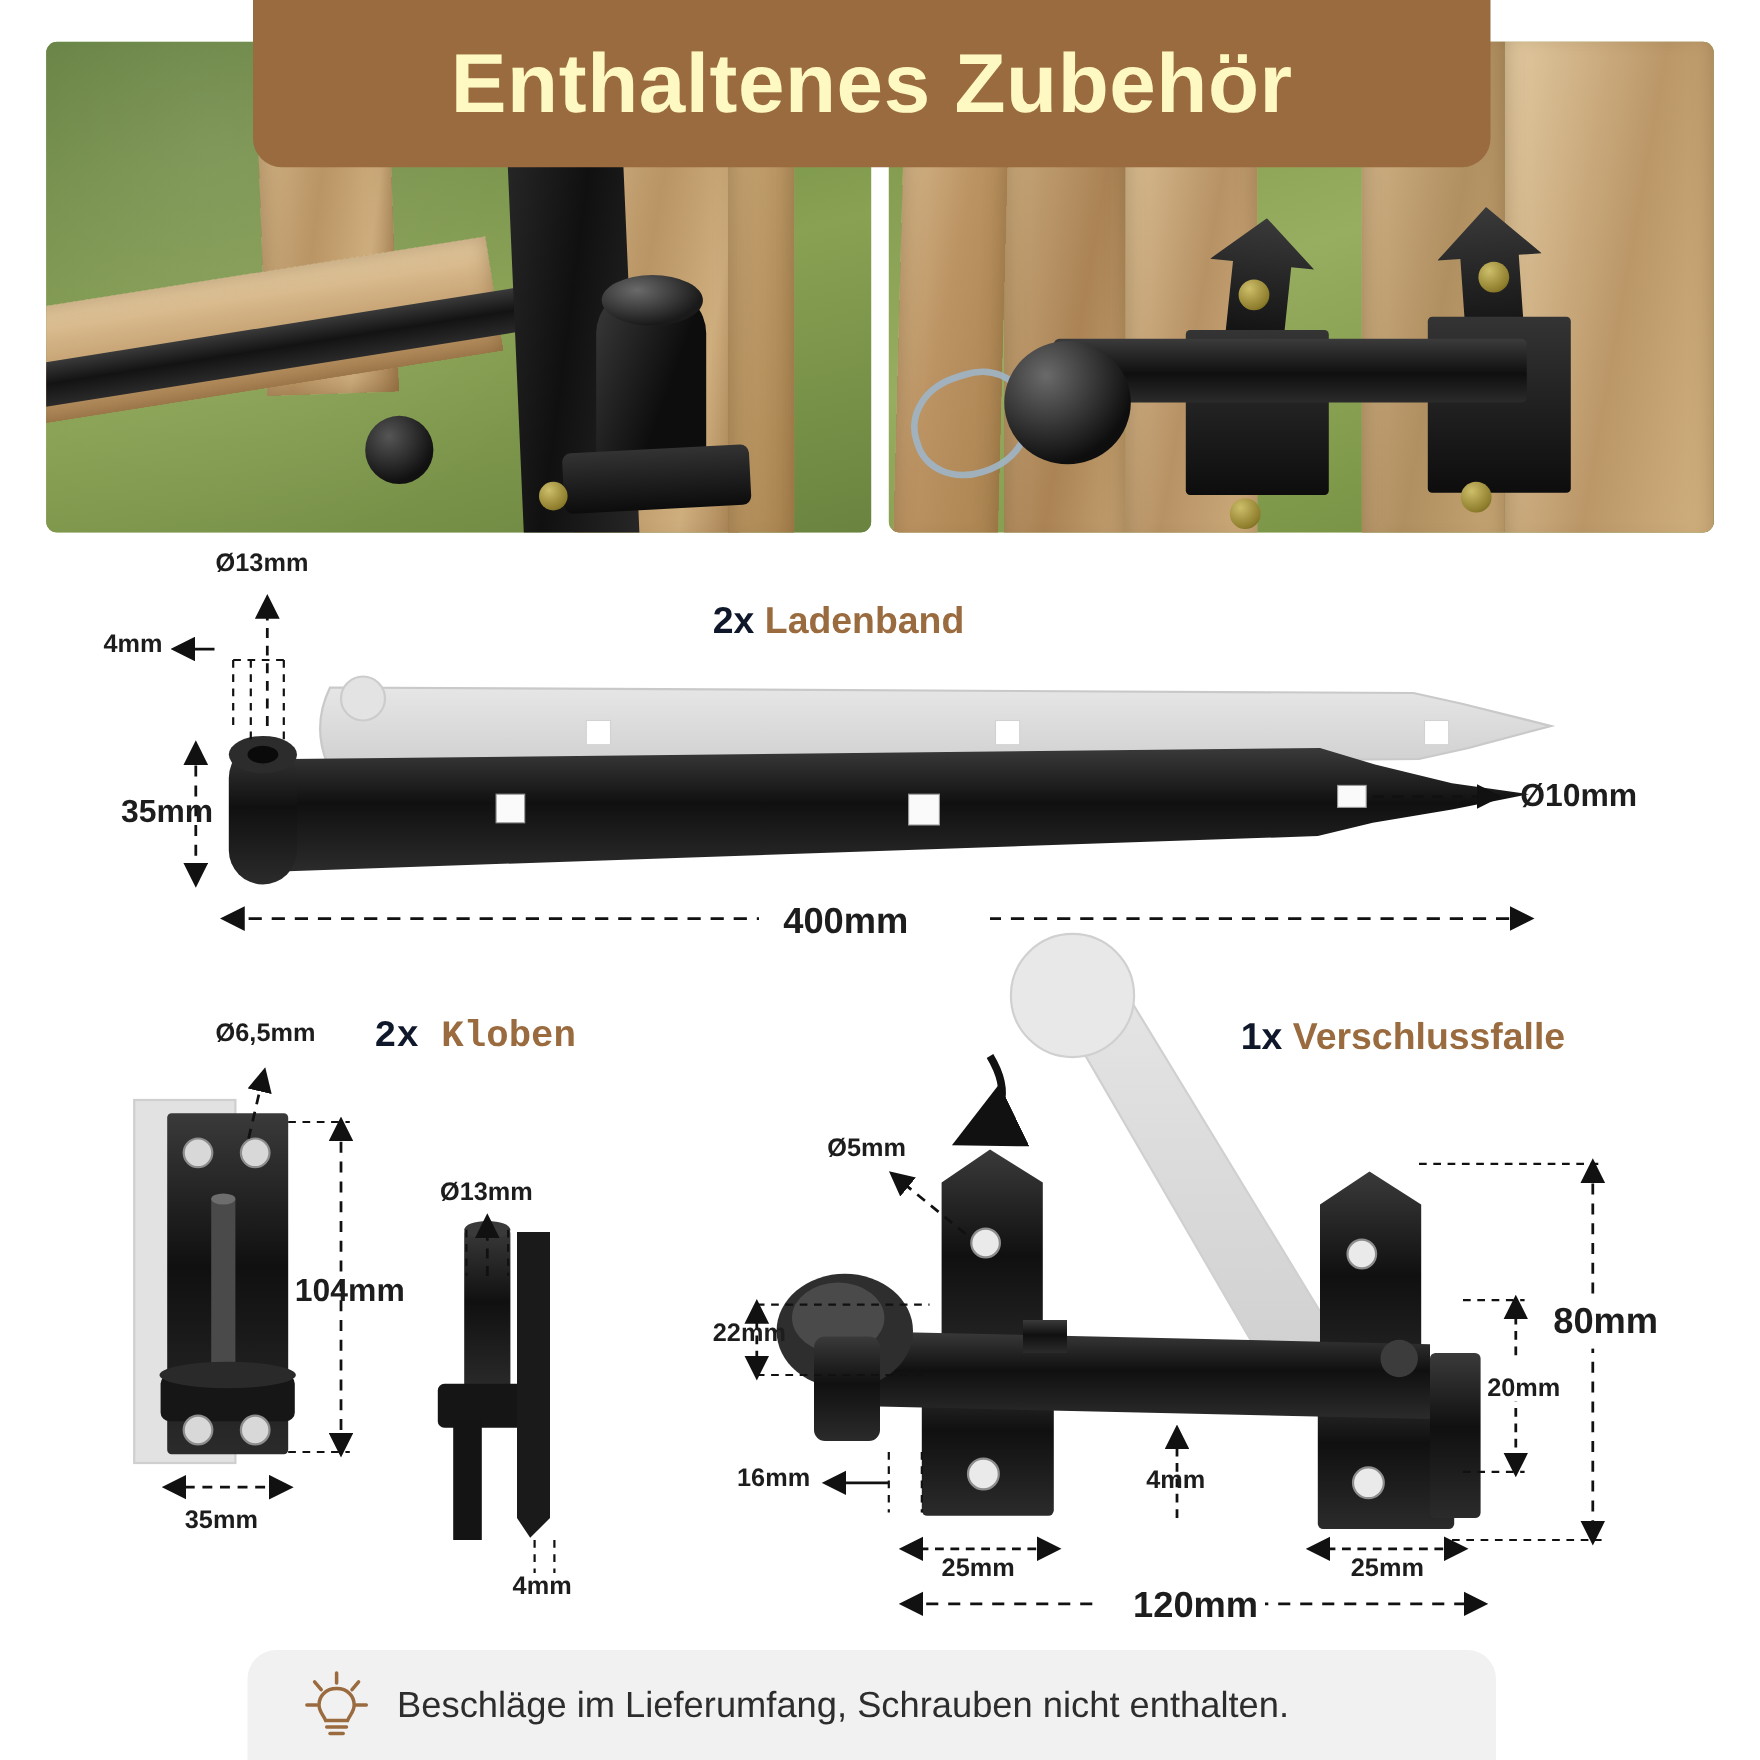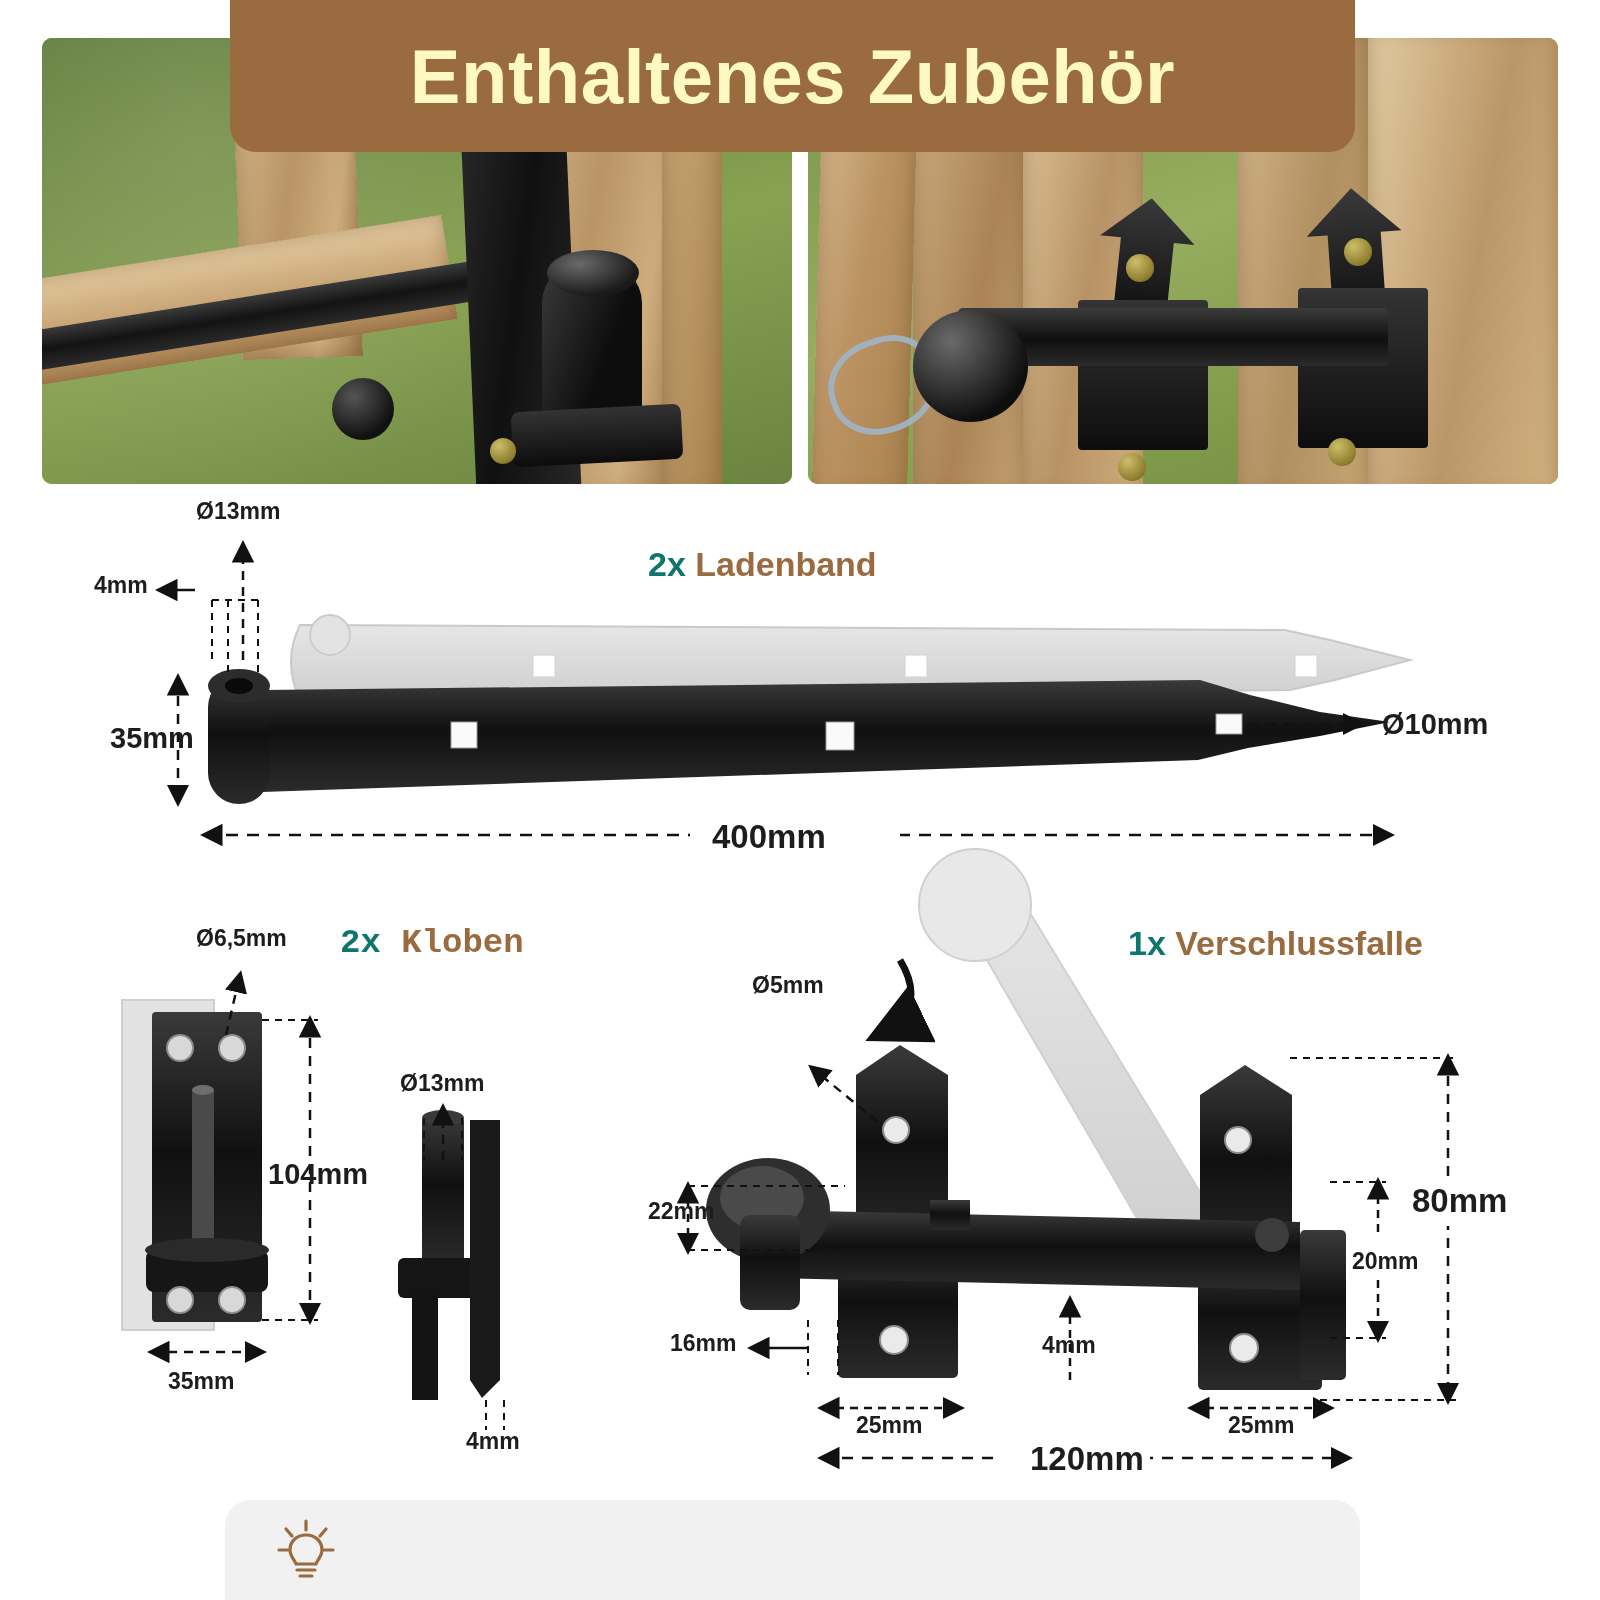--- a/index.html
+++ b/index.html
@@ -124,21 +124,21 @@
     position:absolute; background: linear-gradient(180deg,#3a3a3a,#0e0e0e);
   }
   .pr-wire {
     position:absolute; left:20px; top:300px; width:110px; height:95px;
     border: 6px solid #9fb3c2; border-radius: 48% 42% 50% 46%;
     transform: rotate(-18deg); opacity:.95;
   }
 
   
   .sec-label { position:absolute; font-size:34px; font-weight:bold; color:#2f2f2f; white-space:nowrap; }
-  .sec-label .qty { color:#0f766e; }
+  .sec-label .qty { color:#0f172a; }
   .sec-label .name { color:#9a6b3f; }
 
   
   .dim { position:absolute; font-size:23px; font-weight:bold; color:#1d1d1d; white-space:nowrap; }
   .dim.big { font-size:29px; }
   .dim.xl { font-size:33px; }
 
   
   .footer-note {
     position:absolute; left:225px; top:1500px; width:1135px; height:100px;
@@ -411,21 +411,21 @@
 <div class="dim big" style="left:110px; top:722px;">35mm</div>
 <div class="dim big" style="left:1382px; top:708px;">Ø10mm</div>
 <div class="dim xl" style="left:712px; top:818px;">400mm</div>
 
 <div class="dim" style="left:196px; top:925px;">Ø6,5mm</div>
 <div class="dim big" style="left:268px; top:1158px;">104mm</div>
 <div class="dim" style="left:168px; top:1368px;">35mm</div>
 <div class="dim" style="left:400px; top:1070px;">Ø13mm</div>
 <div class="dim" style="left:466px; top:1428px;">4mm</div>
 
-<div class="dim" style="left:752px; top:972px;text-align:center;">Ø5mm</div>
+<div class="dim" style="left:752px; top:1030px;text-align:center;">Ø5mm</div>
 <div class="dim" style="left:648px; top:1198px;">22mm</div>
 <div class="dim" style="left:670px; top:1330px;">16mm</div>
 <div class="dim" style="left:1042px; top:1332px;">4mm</div>
 <div class="dim xl" style="left:1412px; top:1182px;">80mm</div>
 <div class="dim" style="left:1352px; top:1248px;">20mm</div>
 <div class="dim" style="left:856px; top:1412px;">25mm</div>
 <div class="dim" style="left:1228px; top:1412px;">25mm</div>
 <div class="dim xl" style="left:1030px; top:1440px;">120mm</div>
 
 <div class="footer-note">
@@ -434,13 +434,14 @@
       <line x1="29" y1="2" x2="29" y2="11"></line>
       <line x1="9" y1="10" x2="15" y2="17"></line>
       <line x1="49" y1="10" x2="43" y2="17"></line>
       <line x1="2" y1="31" x2="11" y2="31"></line>
       <line x1="56" y1="31" x2="47" y2="31"></line>
       <path d="M29,16 C19,16 13,23 13,31 C13,37 17,40 19,45 L39,45 C41,40 45,37 45,31 C45,23 39,16 29,16 Z"></path>
       <line x1="20" y1="51" x2="38" y2="51"></line>
       <line x1="23" y1="57" x2="35" y2="57"></line>
     </g>
   </svg>
+  <div class="note-text">Beschläge im Lieferumfang, Schrauben nicht enthalten.</div>
 </div>
 
 </body></html>

